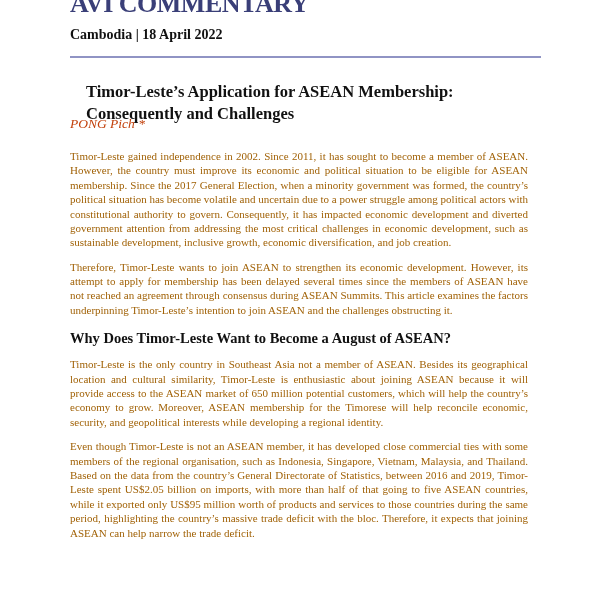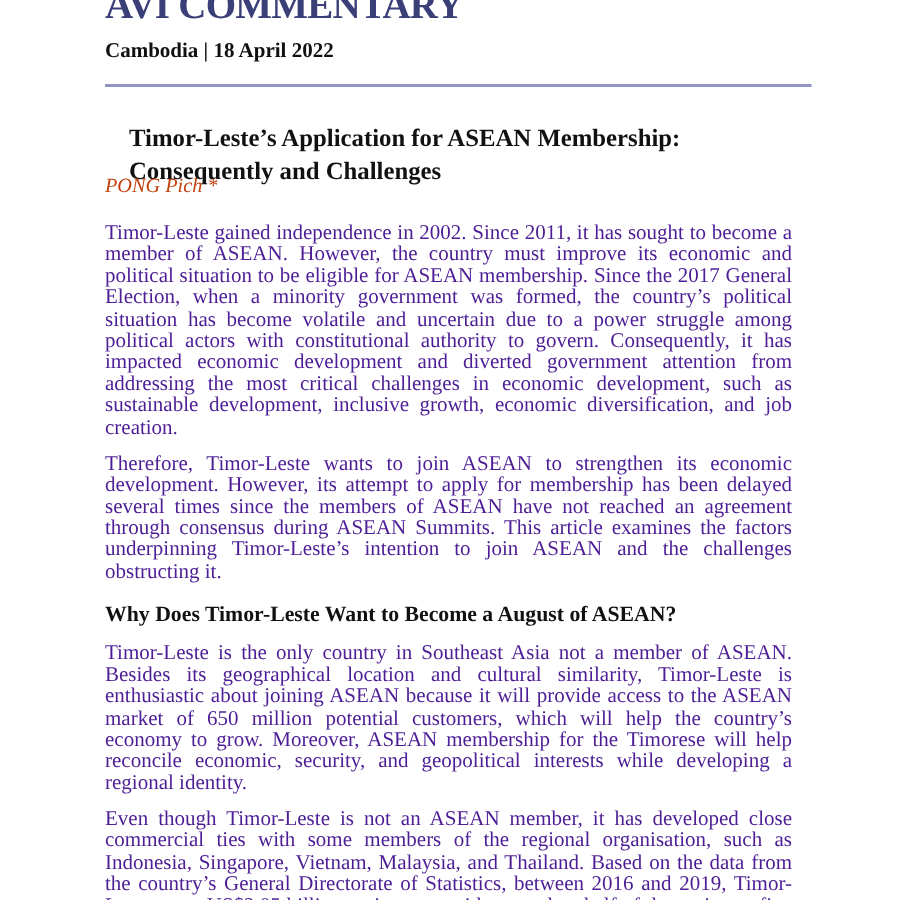--- a/index.html
+++ b/index.html
@@ -70,24 +70,24 @@
     white-space: nowrap;
   }
   .body-text {
     position: absolute;
     top: 149px;
     left: 70px;
     width: 458px;
   }
   .body-text p {
     margin: 0 0 9.8px 0;
-    font-size: 14px;
+    font-size: 11px;
     line-height: 14.4px;
     text-align: justify;
-    color: #4c1d95;
+    color: #a16207;
   }
   .body-text h2 {
     margin: 13px 0 11px 0;
     font-size: 14.5px;
     line-height: 16px;
     font-weight: bold;
     color: #111111;
   }
 </style>
 </head>

